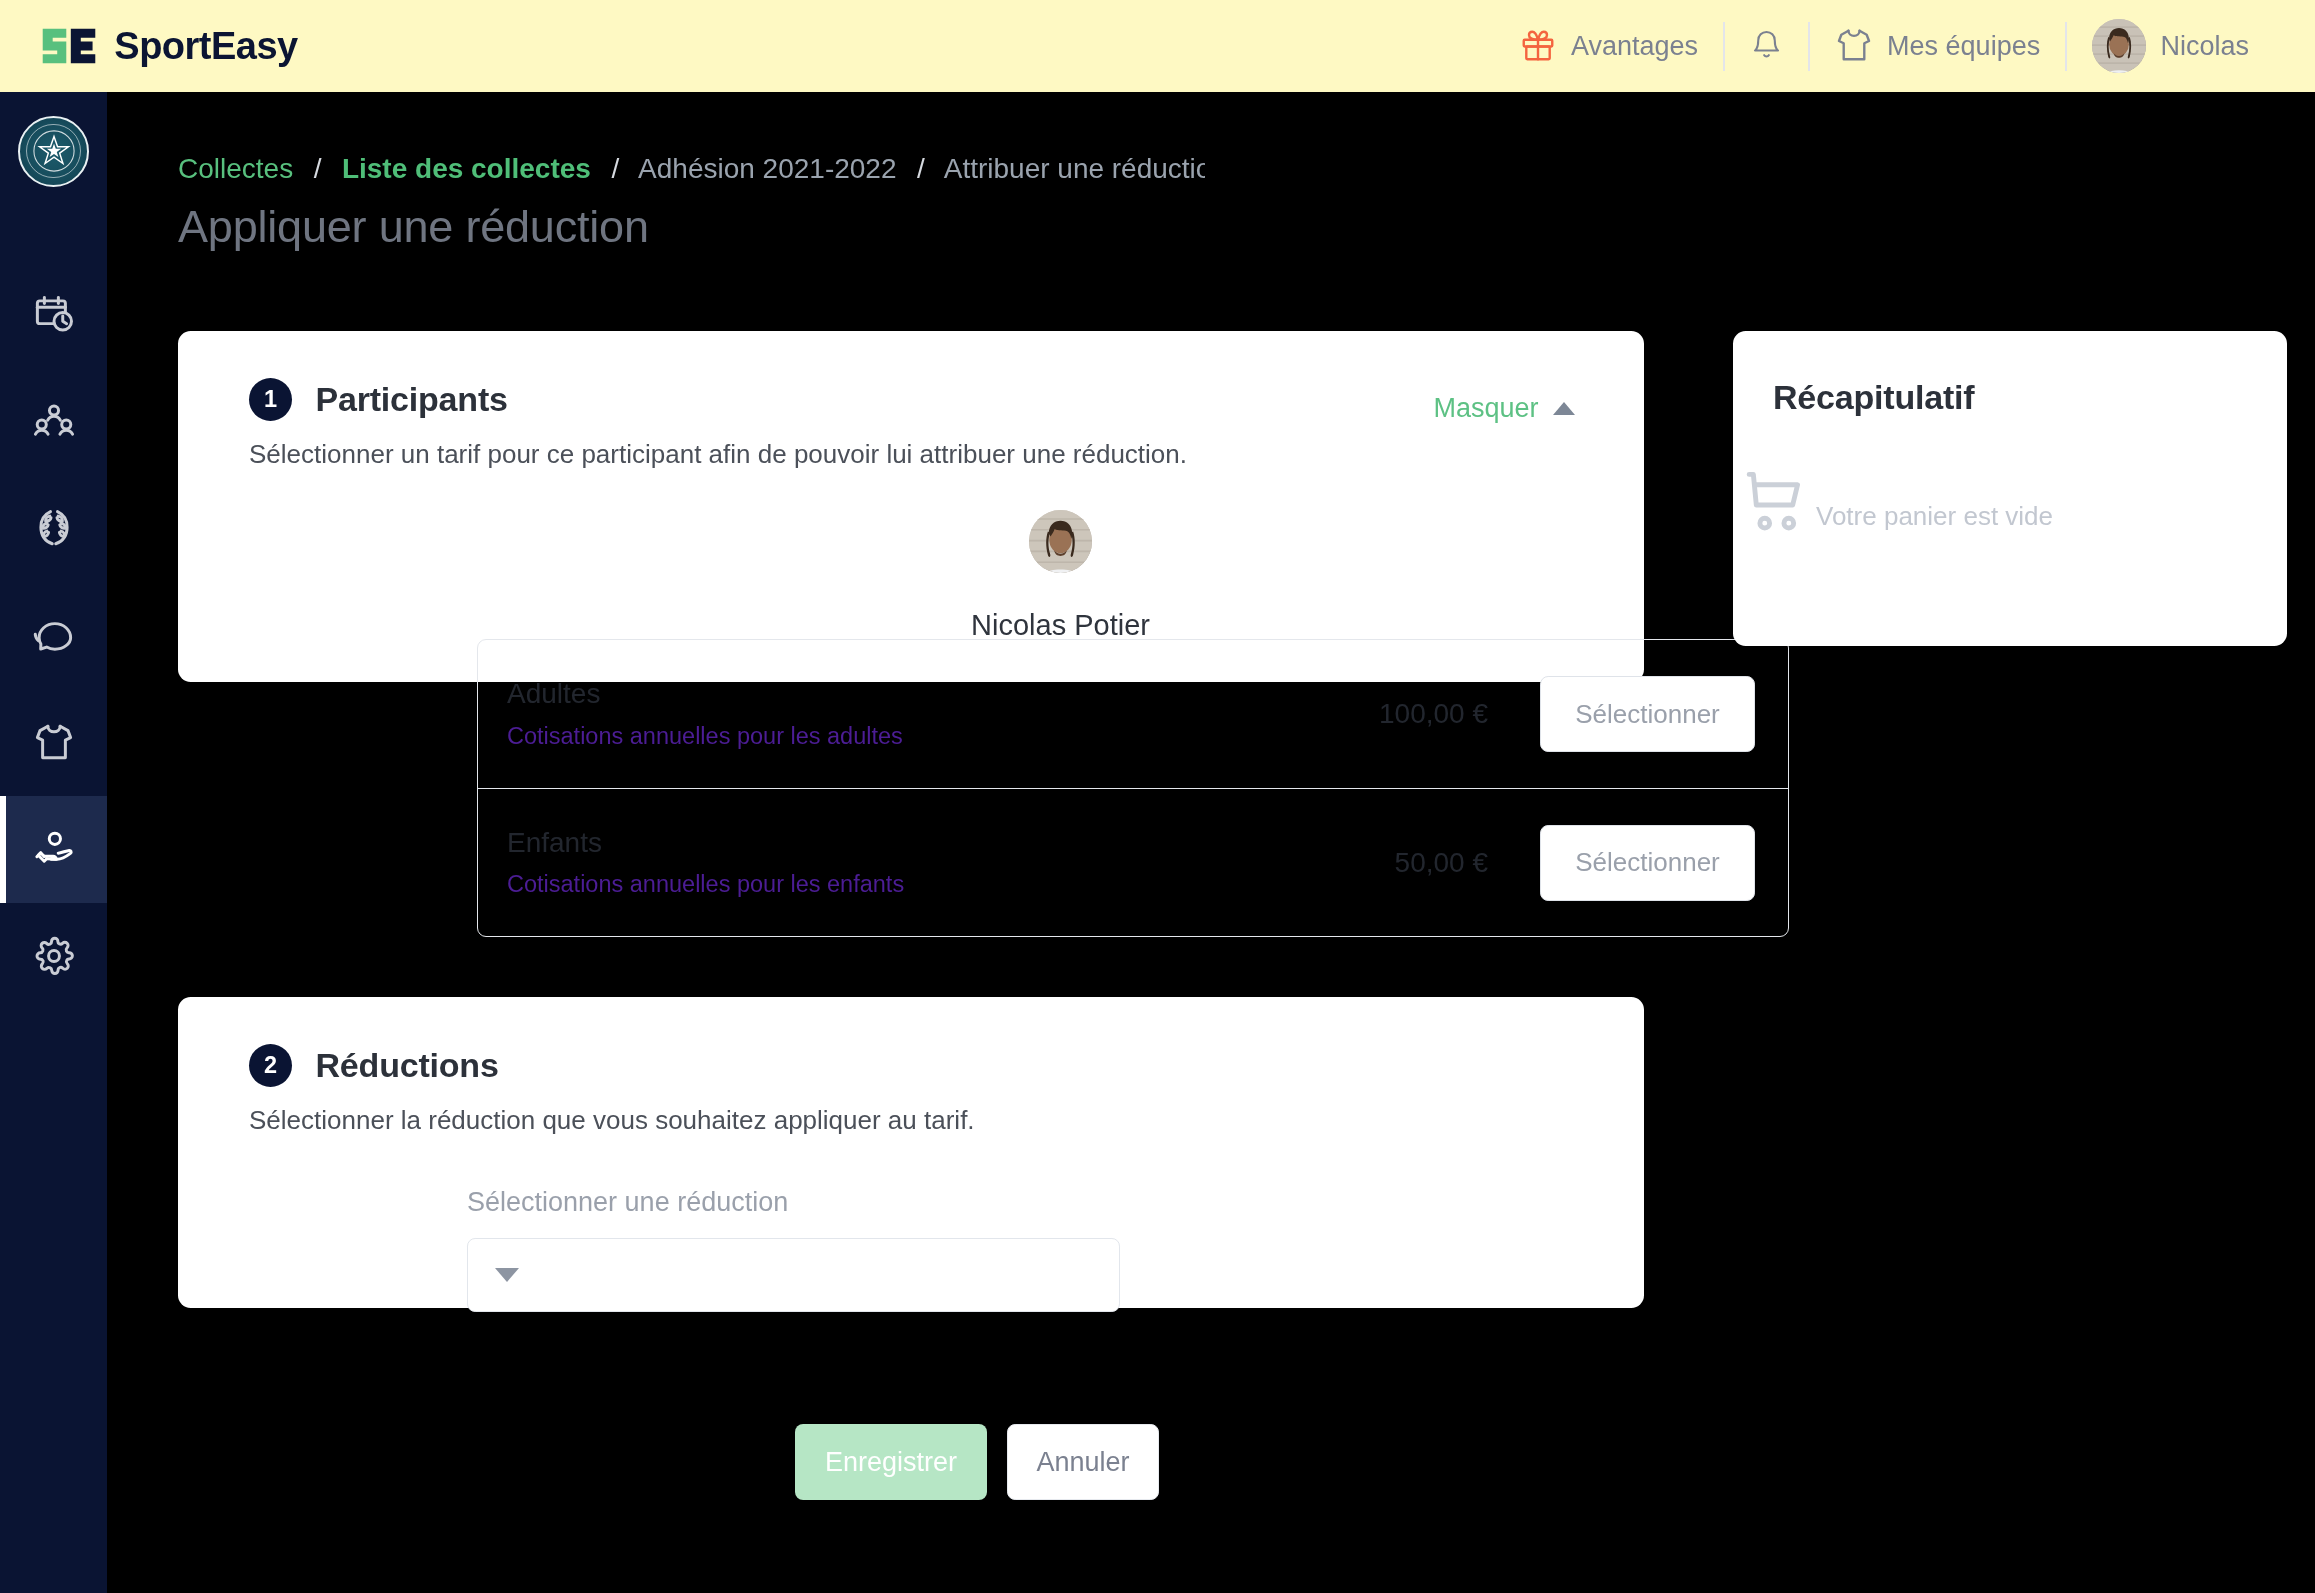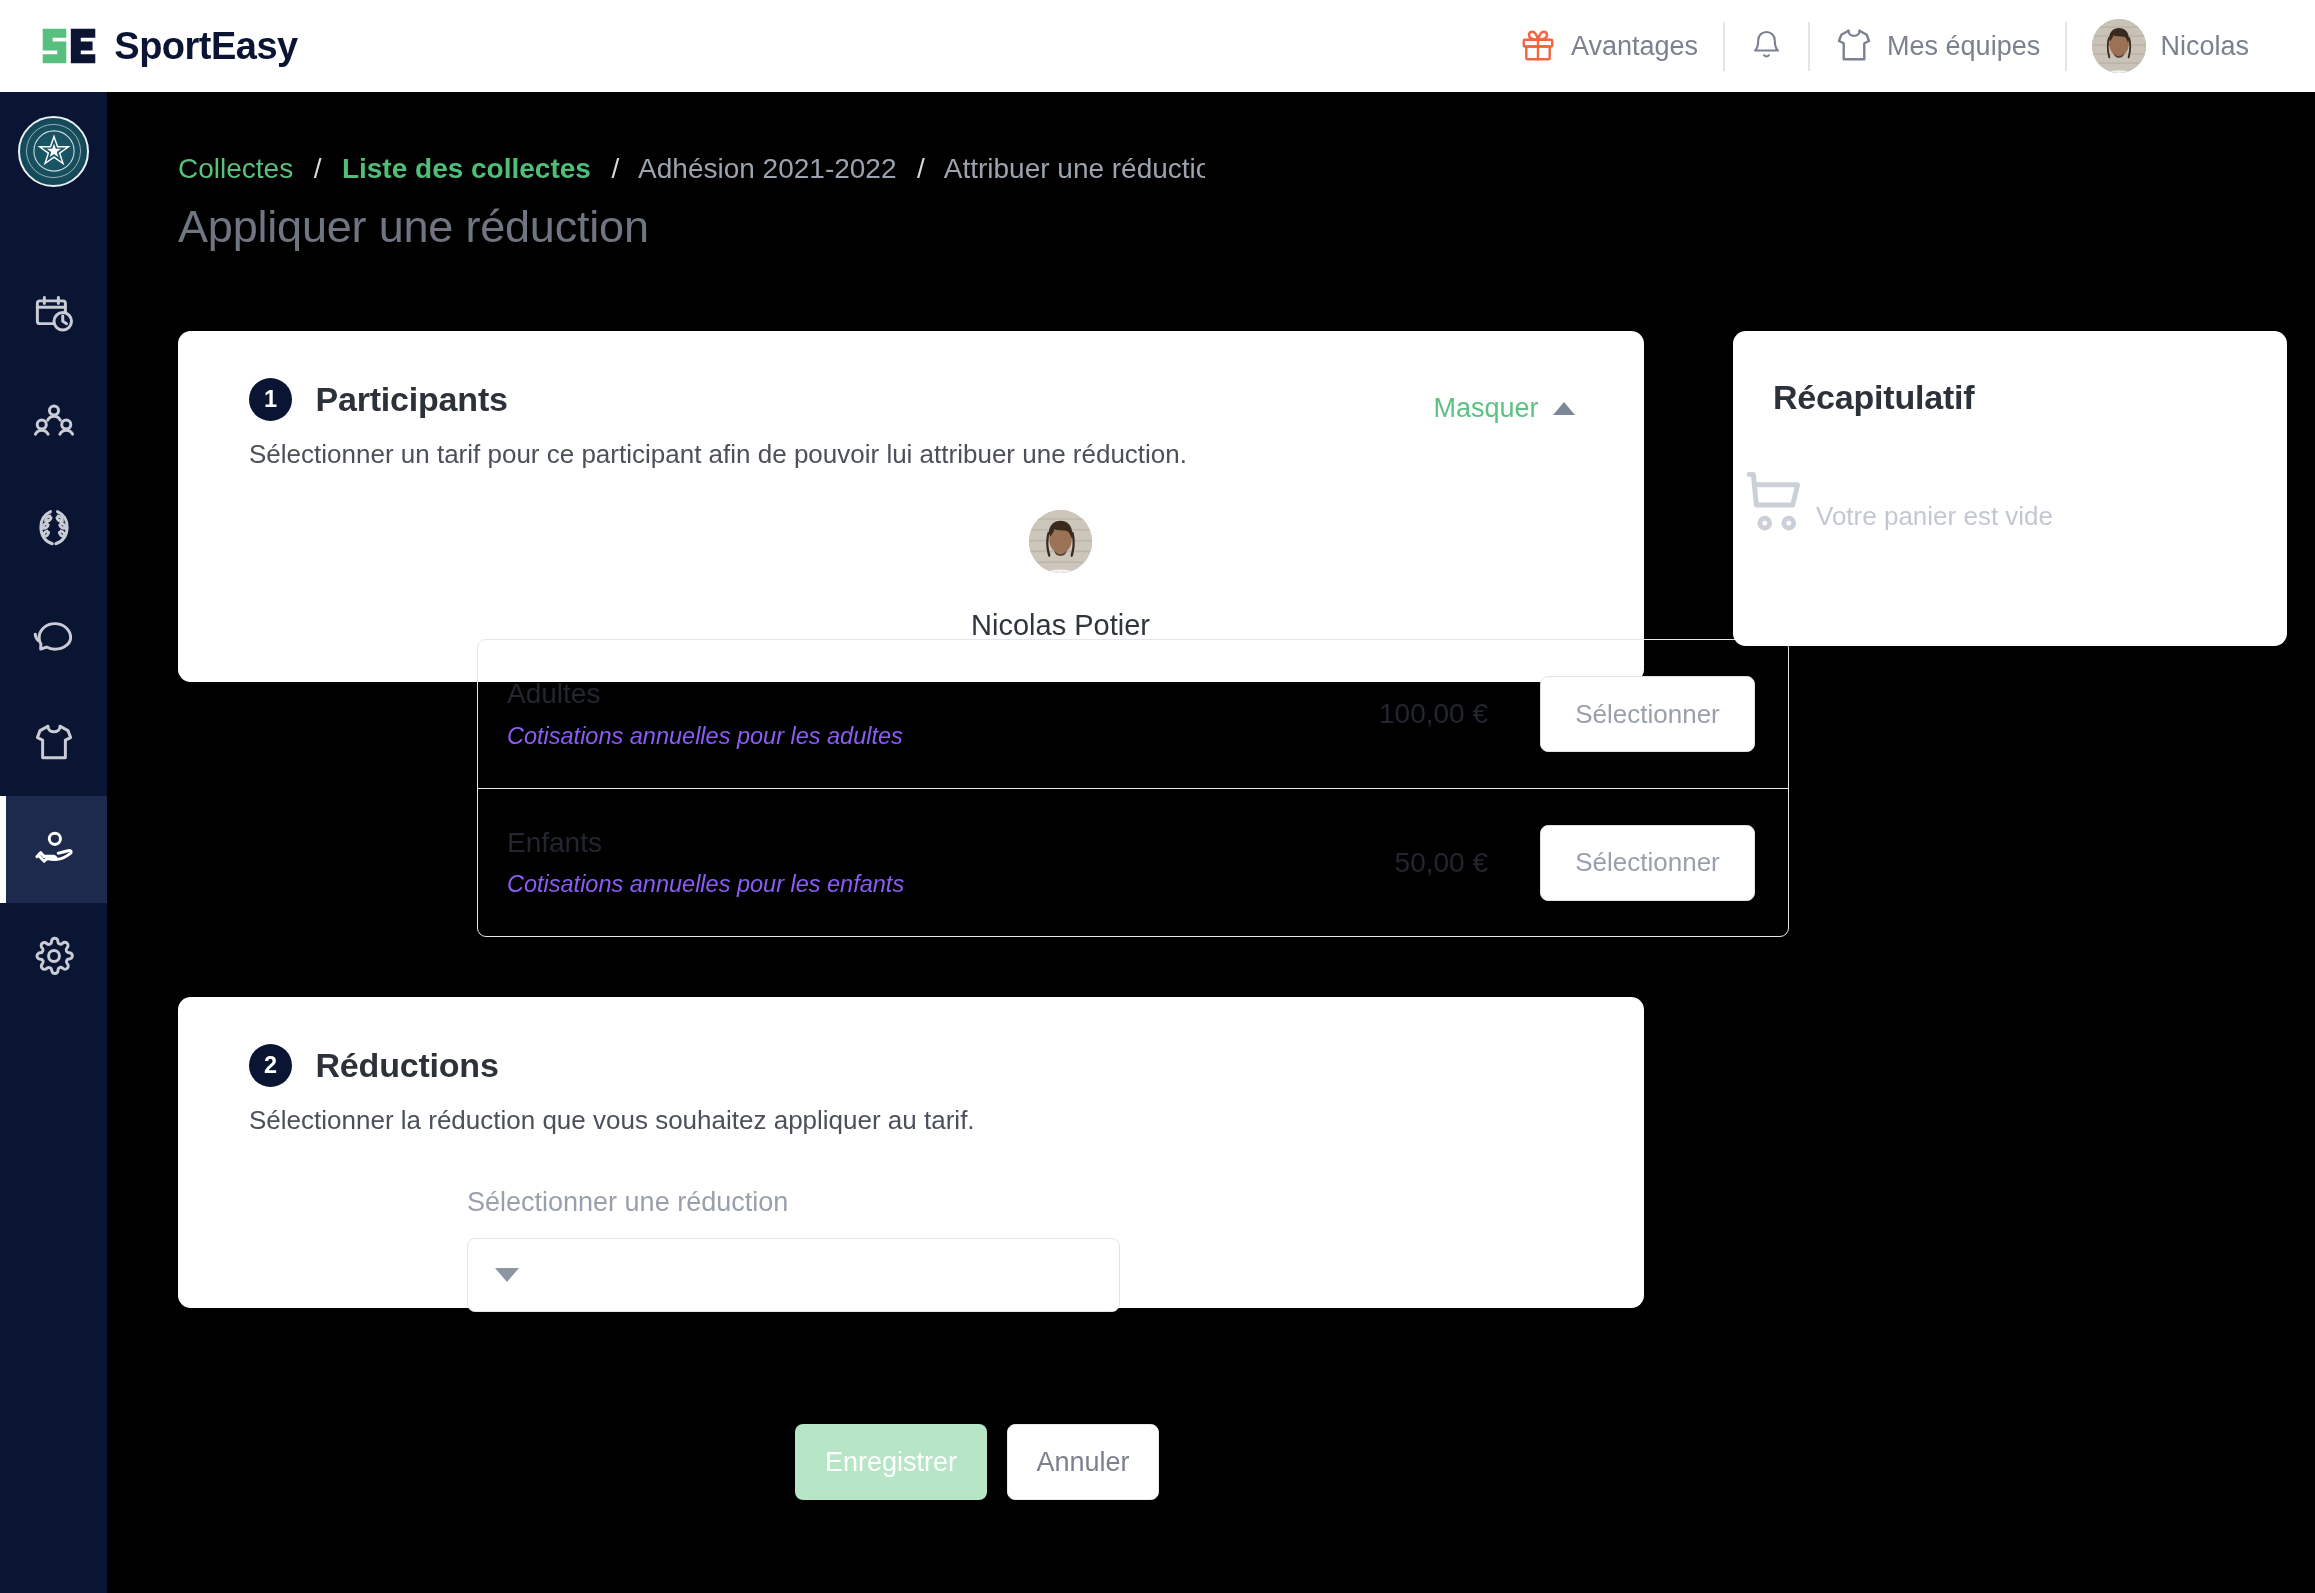--- a/index.html
+++ b/index.html
@@ -8,21 +8,21 @@
     width: 2316px; height: 1594px;
     background: #000000;
     font-family: "Liberation Sans", sans-serif;
     overflow: hidden;
   }
 
   
   .topbar {
     position: absolute; top: 0; left: 0;
     width: 2316px; height: 92px;
-    background: #ffffff;
+    background: #fef9c3;
     display: flex; align-items: center;
     z-index: 30;
   }
   .brand { display: flex; align-items: center; margin-left: 40px; gap: 16.3px; }
   .logo-mark { display: flex; align-items: center; }
   .brand-name {
     font-size: 38px; font-weight: 700; color: #0b1533;
     letter-spacing: -0.5px;
   }
   .header-right {
@@ -169,21 +169,21 @@
     width: 1312px; border: 0.9px solid #e4e7ec; border-radius: 9px;
     overflow: hidden;
   }
   .tariff-row {
     height: 148px; display: flex; align-items: center;
     padding: 0 33px 0 29px;
   }
   .tariff-row + .tariff-row { border-top: 0.9px solid #e4e7ec; }
   .tariff-texts { flex: 1; }
   .tariff-name { font-size: 28px; color: #22262e; font-weight: 400; }
-  .tariff-desc { font-size: 23.5px; color: #8b5cf6; margin-top: 12.7px; font-style: italic; }
+  .tariff-desc { font-size: 23.5px; color: #4c1d95; margin-top: 12.7px; }
   .tariff-price {
     font-size: 28px; color: #22262e; font-weight: 400;
     width: 289px; text-align: right; padding-right: 52px;
   }
   .btn-select {
     width: 215px; height: 76px; border-radius: 8.1px;
     border: 0.9px solid #dfe3e9; background: #ffffff;
     color: #9aa0ab; font-size: 26px; cursor: pointer;
     font-family: inherit;
   }

